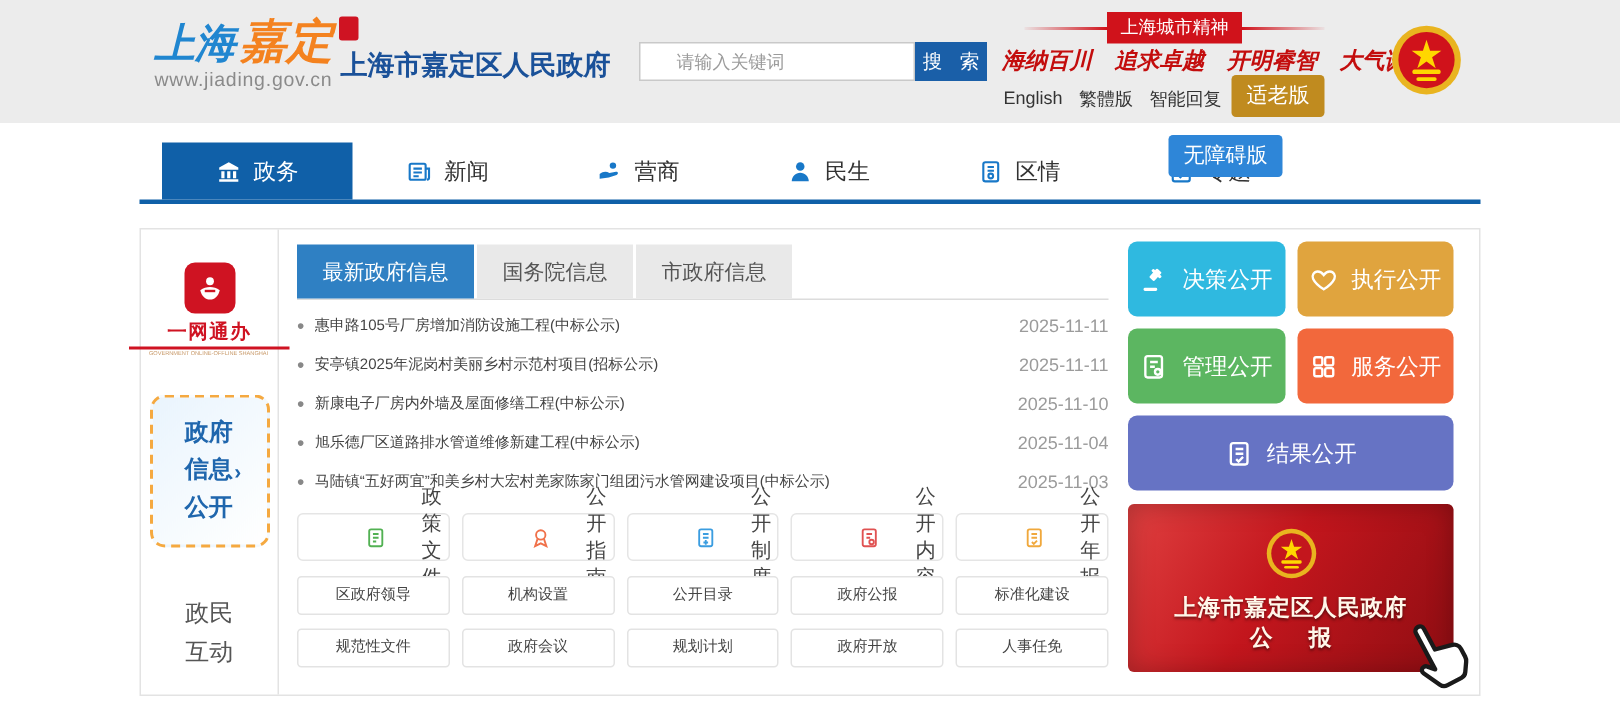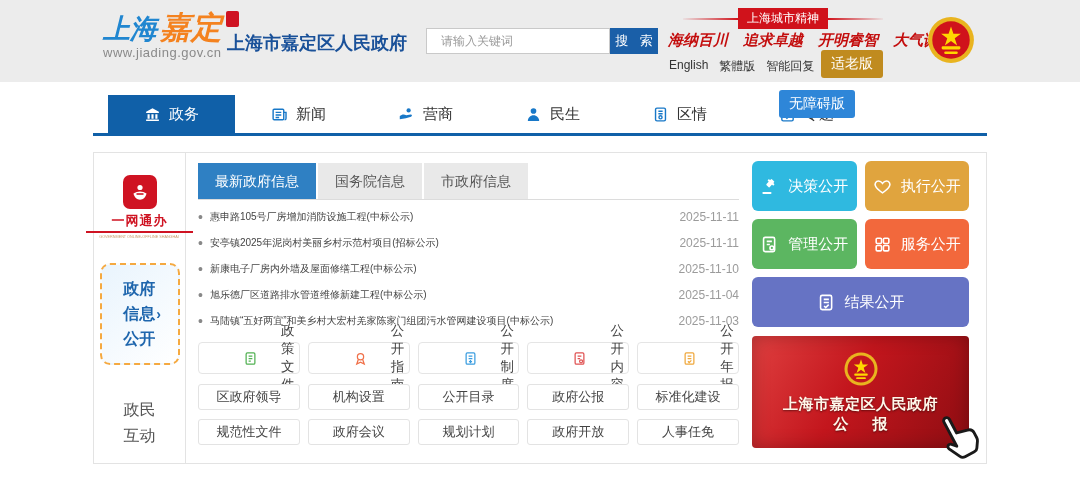--- a/index.html
+++ b/index.html
@@ -16,21 +16,21 @@
     font-size:27px; color:#2086d0; }
   .logo-jd { font-family:"Liberation Serif", serif; font-style:italic; font-weight:bold;
     font-size:31px; color:#f4821f; margin-left:3px; }
   .logo-seal { width:13px; height:16px; background:#cf1322; border-radius:2px; margin:0 0 16px 4px; }
   .logo-url { font-size:13px; color:#8a8a8a; margin-top:2px; letter-spacing:.5px; }
 
   .site-title { position:absolute; left:134px; top:31px; font-size:18px; font-weight:bold; color:#1a5199; }
 
   .search { position:absolute; left:333px; top:28px; display:flex; }
   .search input { width:184px; height:26px; border:1px solid #c9c9c9; background:#fff;
-    padding:0 14px; font-size:12px; color:#333; outline:none; }
+    padding:0 24px; font-size:12px; color:#333; outline:none; }
   .search input::placeholder { color:#9b9b9b; }
   .search button { width:48px; height:26px; background:#1a5fa8; color:#fff; border:0;
     font-size:13px; letter-spacing:4px; padding-left:4px; cursor:pointer; }
 
   .ribbon { position:absolute; left:590px; top:8px; width:200px; display:flex; align-items:center; }
   .ribbon .line-l { flex:1; height:2px; background:linear-gradient(to right, rgba(208,18,27,.05), #d0121b); }
   .ribbon .line-r { flex:1; height:2px; background:linear-gradient(to left, rgba(208,18,27,.05), #d0121b); }
   .ribbon-badge { background:#d0121b; color:#fff; font-size:12px; padding:2px 9px; white-space:nowrap; }
 
   .slogans { position:absolute; left:575px; top:31px; display:flex; gap:15px; white-space:nowrap;
@@ -97,21 +97,21 @@
   .news-date { color:#9b9b9b; font-size:12px; margin-left:12px; }
 
   .iconrow { display:flex; gap:8px; margin-top:8px; }
   .ibtn { flex:1; height:32px; border:1px solid #e5e5e5; border-radius:4px; background:#fff;
     display:flex; align-items:center; justify-content:center; gap:23px;
     font-size:13.5px; color:#444; cursor:pointer;padding-left:44px; }
   .ibtn svg { width:15px; height:15px; }
 
   .glinks { margin-top:10px; display:grid; grid-template-columns:repeat(5,1fr); gap:9px 8px; }
   .gbtn { height:26px; line-height:24px; border:1px solid #e3e3e3; border-radius:3px;
-    background:#fff; text-align:center; font-size:13px; color:#444; cursor:pointer;
+    background:#fff; text-align:center; font-size:10px; color:#444; cursor:pointer;
     white-space:nowrap;font-family:Liberation Serif, serif; }
 
   .right { width:234px; flex-shrink:0; padding:8px 17px 0 0; }
   .obtns { display:grid; grid-template-columns:1fr 1fr; gap:8px; }
   .obtn { height:50px; border-radius:6px; color:#fff; cursor:pointer;
     display:flex; align-items:center; justify-content:center; gap:9px; font-size:15px; }
   .obtn svg { width:19px; height:19px; }
   .obtn.wide { grid-column:1 / 3; }
 
   .banner { position:relative; margin-top:9px; height:112px; border-radius:4px; cursor:pointer;

